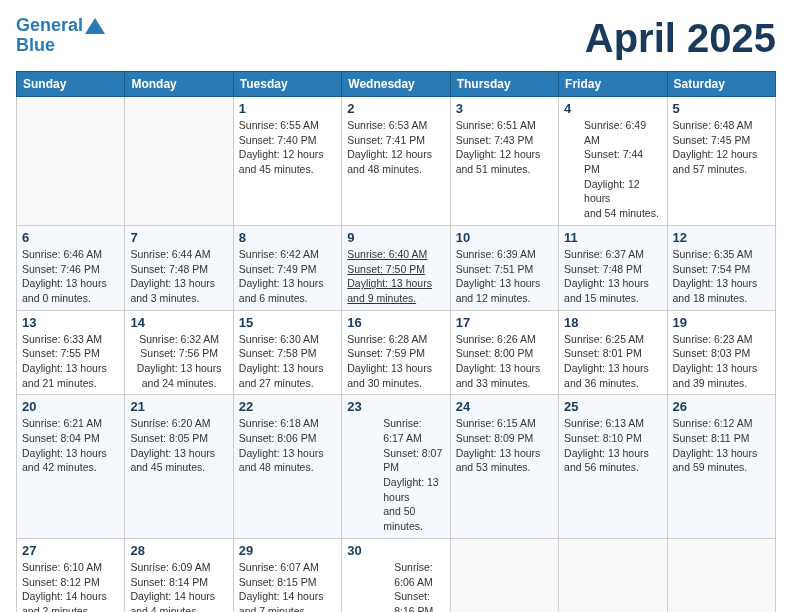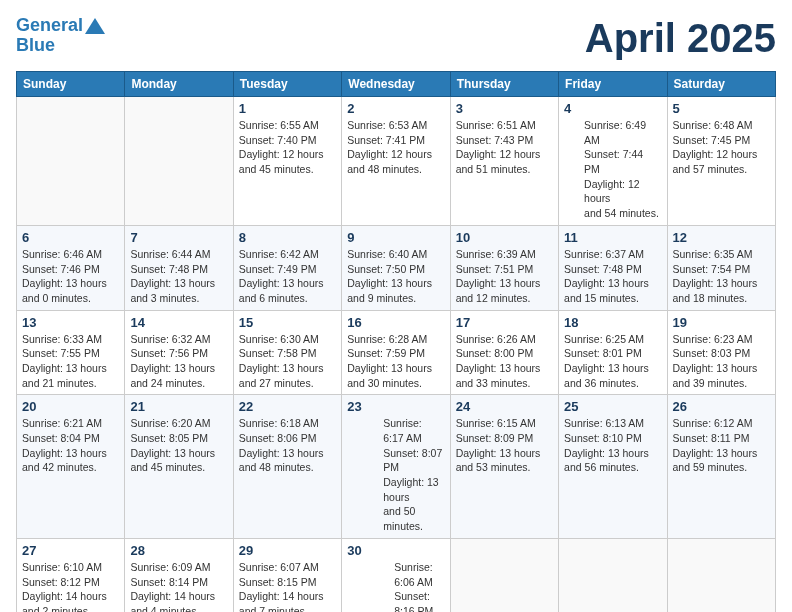--- a/index.html
+++ b/index.html
@@ -182,21 +182,21 @@
         </td>
         <td>
           <span class="day-num">8</span>
           <div class="day-info" style="white-space: pre-line;">Sunrise: 6:42 AM
 Sunset: 7:49 PM
 Daylight: 13 hours
 and 6 minutes.</div>
         </td>
         <td>
           <span class="day-num">9</span>
-          <div class="day-info" style="white-space: pre-line;">Sunrise: 6:40 AM
+          <div class="day-info" style="white-space: pre-line; text-decoration: underline;">Sunrise: 6:40 AM
 Sunset: 7:50 PM
 Daylight: 13 hours
 and 9 minutes.</div>
         </td>
         <td>
           <span class="day-num">10</span>
           <div class="day-info" style="white-space: pre-line;">Sunrise: 6:39 AM
 Sunset: 7:51 PM
 Daylight: 13 hours
 and 12 minutes.</div>
@@ -219,21 +219,21 @@
       <tr>
         <td>
           <span class="day-num">13</span>
           <div class="day-info" style="white-space: pre-line;">Sunrise: 6:33 AM
 Sunset: 7:55 PM
 Daylight: 13 hours
 and 21 minutes.</div>
         </td>
         <td>
           <span class="day-num">14</span>
-          <div class="day-info" style="white-space: pre-line;">Sunrise: 6:32 AM
+          <div class="day-info" style="white-space: pre-line; text-align: center;">Sunrise: 6:32 AM
 Sunset: 7:56 PM
 Daylight: 13 hours
 and 24 minutes.</div>
         </td>
         <td>
           <span class="day-num">15</span>
           <div class="day-info" style="white-space: pre-line;">Sunrise: 6:30 AM
 Sunset: 7:58 PM
 Daylight: 13 hours
 and 27 minutes.</div>

